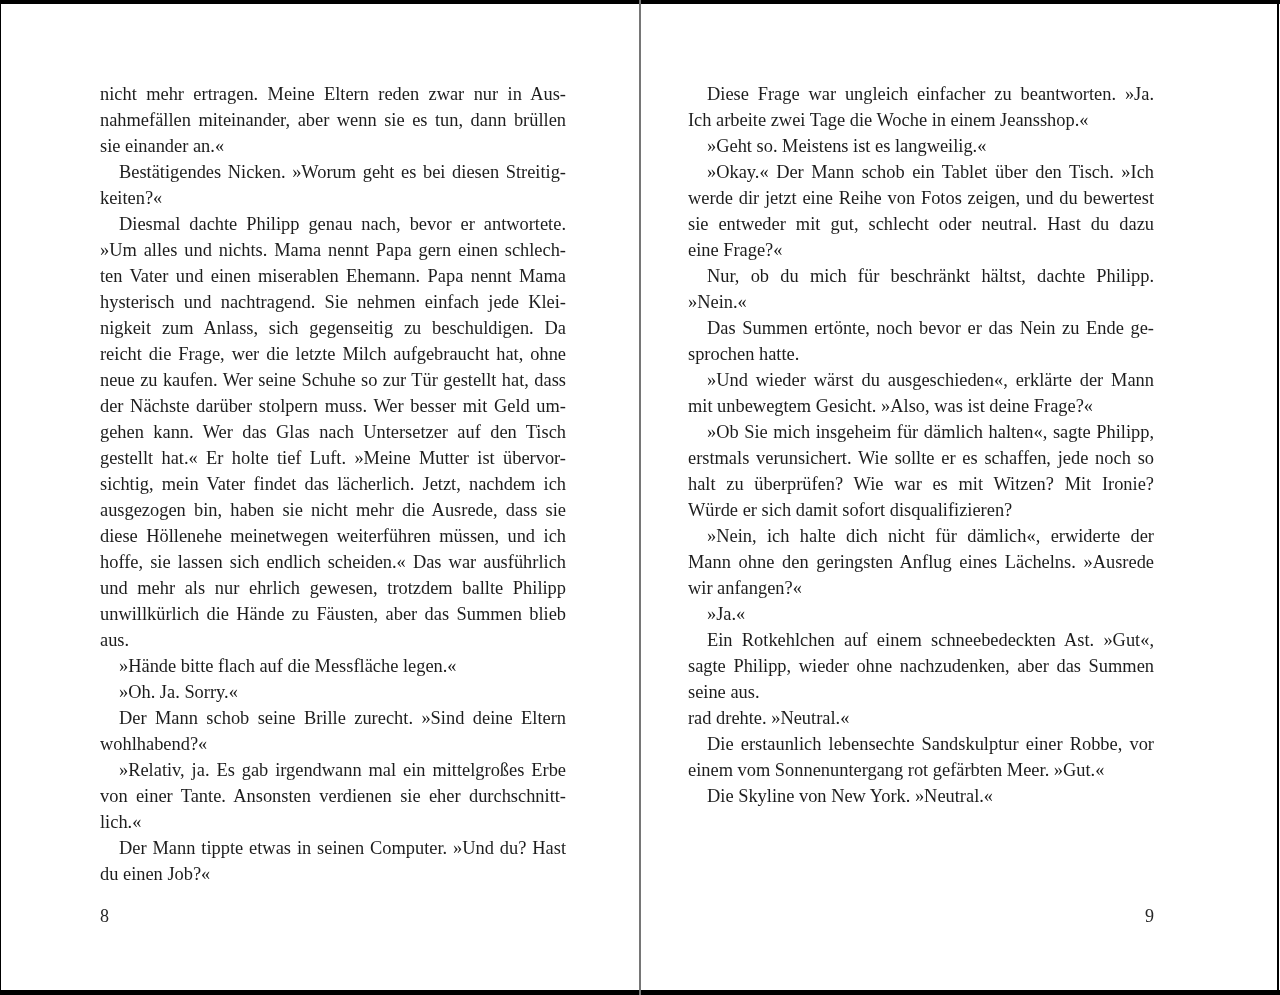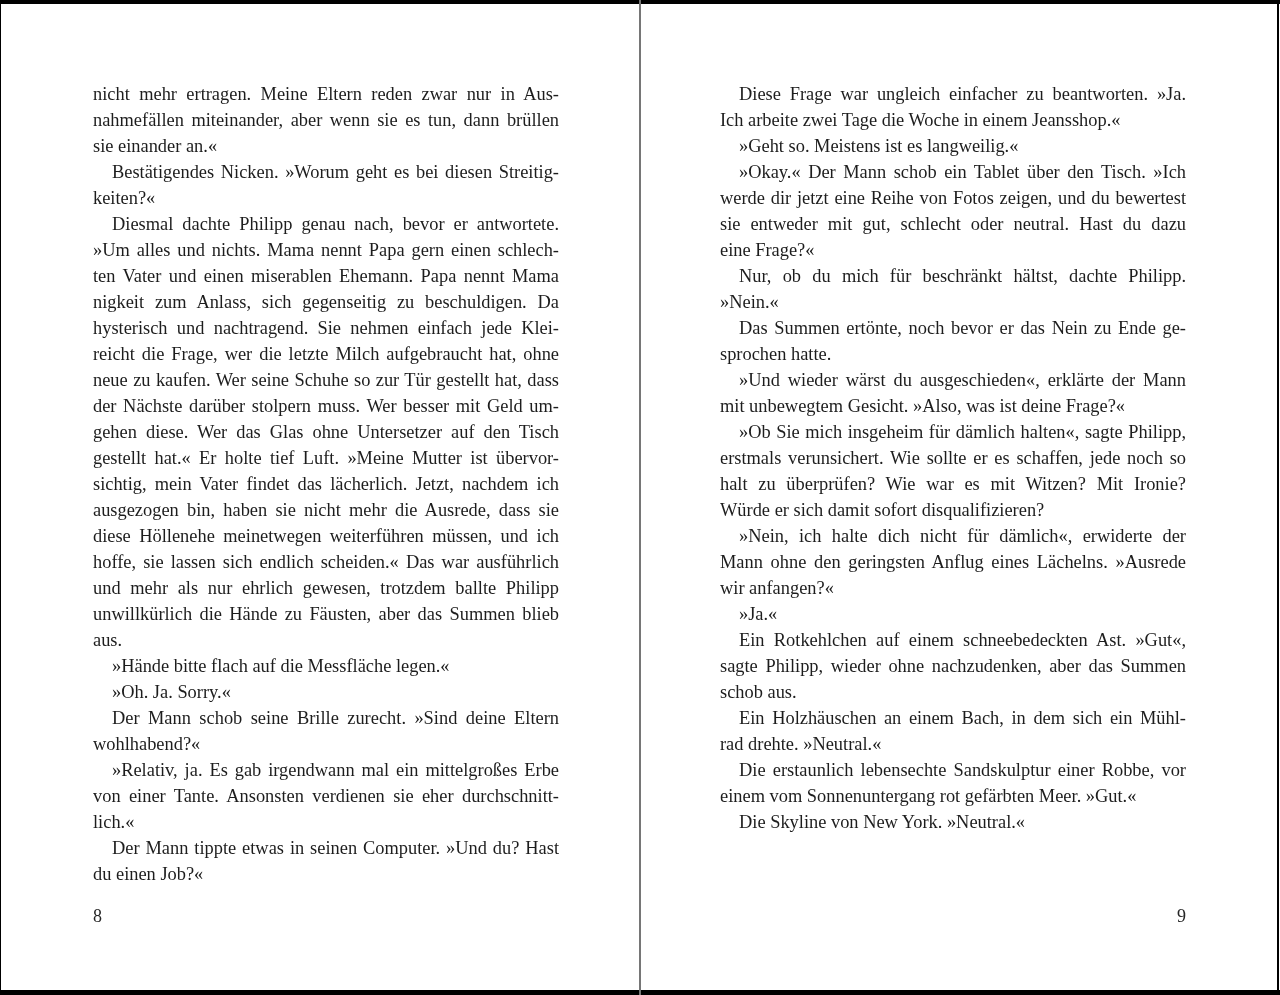--- a/index.html
+++ b/index.html
@@ -12,22 +12,22 @@
     font-family: "Liberation Serif", serif;
     color: #1d1d1d;
   }
   .edge-top    { position: absolute; left: 0; top: 0;     width: 1280px; height: 4px; background: #000; }
   .edge-bottom { position: absolute; left: 0; top: 990px; width: 1280px; height: 5px; background: #000; }
   .edge-left   { position: absolute; left: 0; top: 0;     width: 1px;  height: 995px; background: #000; }
   .edge-right  { position: absolute; left: 1277px; top: 0; width: 2px; height: 995px; background: #000; }
   .spine       { position: absolute; left: 639px; top: 0; width: 2px;  height: 995px; background: #767676; }
 
   .page { position: absolute; top: 81px; width: 466px; height: 870px; }
-  .page-left  { left: 93px; }
-  .page-right { left: 720px; }
+  .page-left  { left: 100px; }
+  .page-right { left: 688px; }
 
   .line {
     height: 26px;
     line-height: 26px;
     font-size: 18.4px;
     overflow: hidden;
     white-space: normal;
   }
   .line.indent  { text-indent: 19px; }
   .line.justify { text-align: justify; text-align-last: justify; }
@@ -55,26 +55,26 @@
   <div class="page page-left">
     <div>
         <div class="line justify">nicht mehr ertragen. Meine Eltern reden zwar nur in Aus-</div>
         <div class="line justify">nahmefällen miteinander, aber wenn sie es tun, dann brüllen</div>
         <div class="line">sie einander an.«</div>
         <div class="line indent justify">Bestätigendes Nicken. »Worum geht es bei diesen Streitig-</div>
         <div class="line">keiten?«</div>
         <div class="line indent justify">Diesmal dachte Philipp genau nach, bevor er antwortete.</div>
         <div class="line justify">»Um alles und nichts. Mama nennt Papa gern einen schlech-</div>
         <div class="line justify">ten Vater und einen miserablen Ehemann. Papa nennt Mama</div>
+        <div class="line justify">hysterisch und nachtragend. Sie nehmen einfach jede Klei-</div>
         <div class="line justify">nigkeit zum Anlass, sich gegenseitig zu beschuldigen. Da</div>
-        <div class="line justify">hysterisch und nachtragend. Sie nehmen einfach jede Klei-</div>
         <div class="line justify">reicht die Frage, wer die letzte Milch aufgebraucht hat, ohne</div>
         <div class="line justify">neue zu kaufen. Wer seine Schuhe so zur Tür gestellt hat, dass</div>
         <div class="line justify">der Nächste darüber stolpern muss. Wer besser mit Geld um-</div>
-        <div class="line justify">gehen diese. Wer das Glas ohne Untersetzer auf den Tisch</div>
+        <div class="line justify">gehen kann. Wer das Glas nach Untersetzer auf den Tisch</div>
         <div class="line justify">gestellt hat.« Er holte tief Luft. »Meine Mutter ist übervor-</div>
         <div class="line justify">sichtig, mein Vater findet das lächerlich. Jetzt, nachdem ich</div>
         <div class="line justify">ausgezogen bin, haben sie nicht mehr die Ausrede, dass sie</div>
         <div class="line justify">diese Höllenehe meinetwegen weiterführen müssen, und ich</div>
         <div class="line justify">hoffe, sie lassen sich endlich scheiden.« Das war ausführlich</div>
         <div class="line justify">und mehr als nur ehrlich gewesen, trotzdem ballte Philipp</div>
         <div class="line justify">unwillkürlich die Hände zu Fäusten, aber das Summen blieb</div>
         <div class="line">aus.</div>
         <div class="line indent">»Hände bitte flach auf die Messfläche legen.«</div>
         <div class="line indent">»Oh. Ja. Sorry.«</div>
@@ -107,22 +107,21 @@
         <div class="line indent justify">»Ob Sie mich insgeheim für dämlich halten«, sagte Philipp,</div>
         <div class="line justify">erstmals verunsichert. Wie sollte er es schaffen, jede noch so</div>
         <div class="line justify">halt zu überprüfen? Wie war es mit Witzen? Mit Ironie?</div>
         <div class="line">Würde er sich damit sofort disqualifizieren?</div>
         <div class="line indent justify">»Nein, ich halte dich nicht für dämlich«, erwiderte der</div>
         <div class="line justify">Mann ohne den geringsten Anflug eines Lächelns. »Ausrede</div>
         <div class="line">wir anfangen?«</div>
         <div class="line indent">»Ja.«</div>
         <div class="line indent justify">Ein Rotkehlchen auf einem schneebedeckten Ast. »Gut«,</div>
         <div class="line justify">sagte Philipp, wieder ohne nachzudenken, aber das Summen</div>
-        <div class="line">schob aus.</div>
-        <div class="line indent justify">Ein Holzhäuschen an einem Bach, in dem sich ein Mühl-</div>
+        <div class="line">seine aus.</div>
         <div class="line">rad drehte. »Neutral.«</div>
         <div class="line indent justify">Die erstaunlich lebensechte Sandskulptur einer Robbe, vor</div>
         <div class="line">einem vom Sonnenuntergang rot gefärbten Meer. »Gut.«</div>
         <div class="line indent">Die Skyline von New York. »Neutral.«</div>
       </div>
     <div class="pagenum pagenum-right">9</div>
   </div>
 </div>
 
 </body></html>

